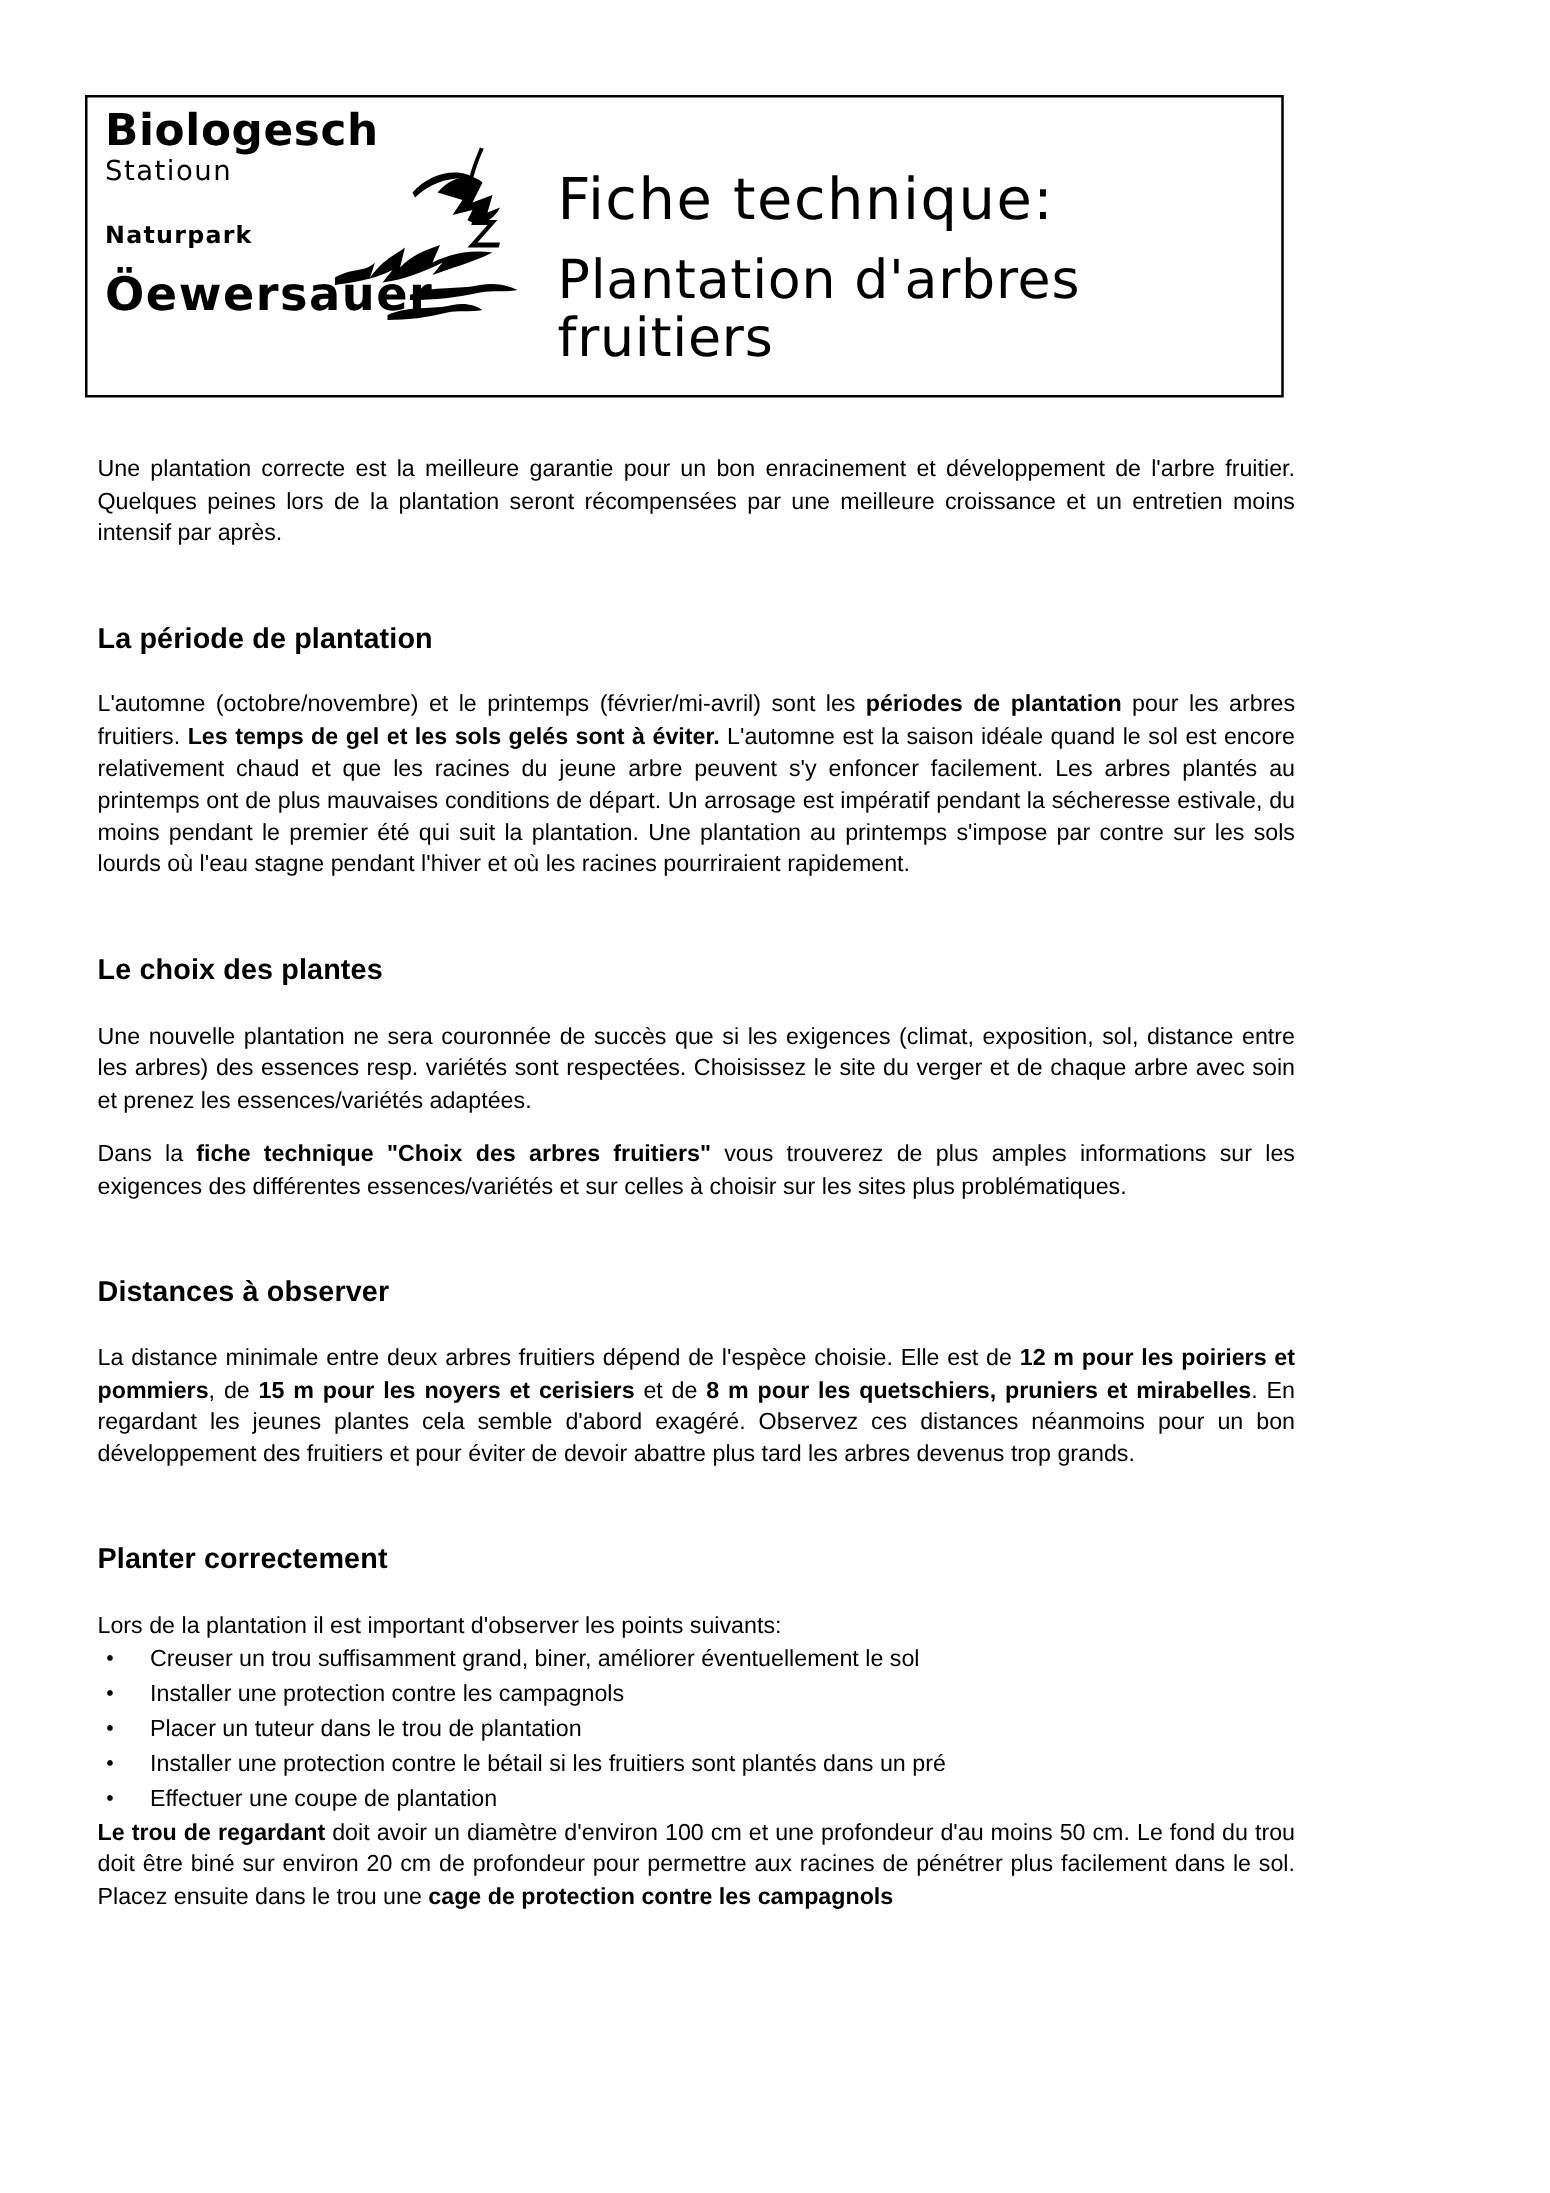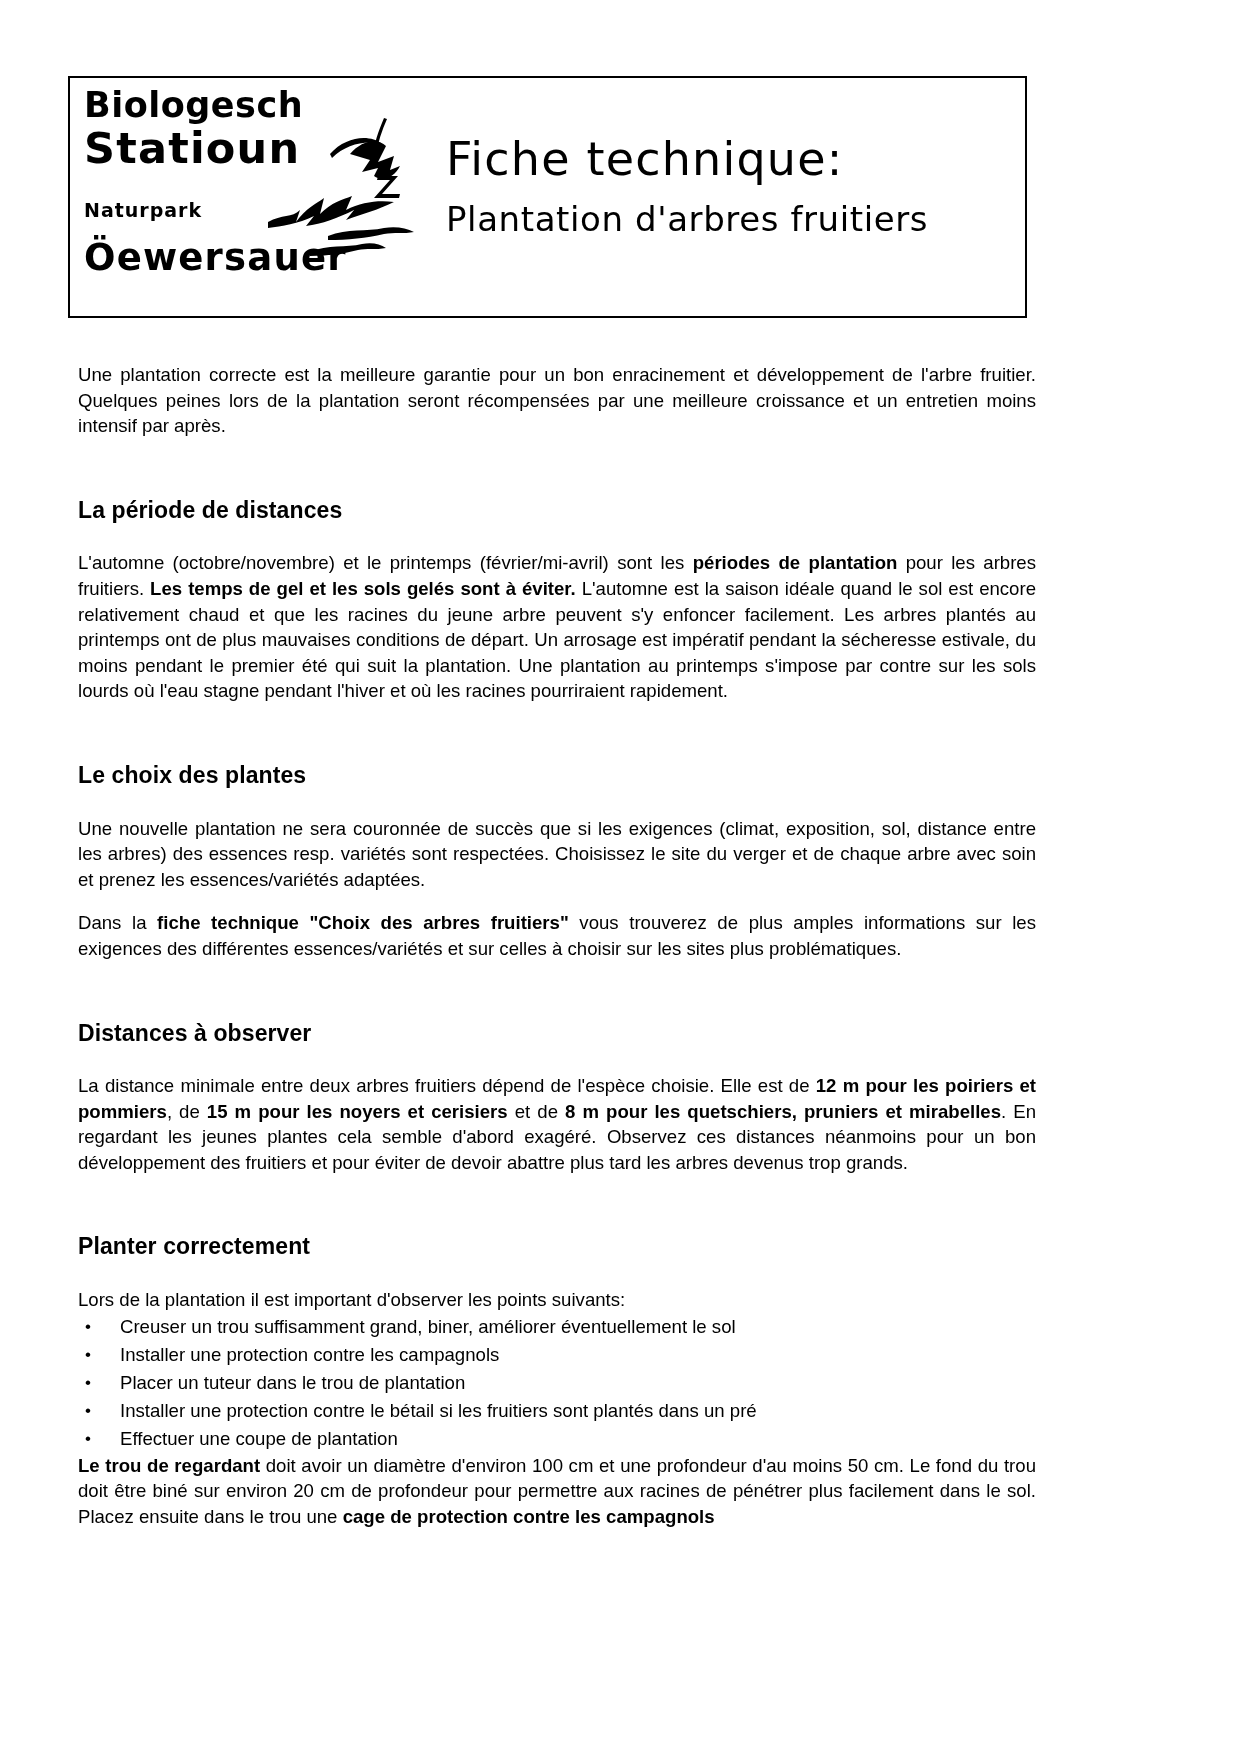--- a/index.html
+++ b/index.html
@@ -46,22 +46,22 @@
   .logo-line1 {
     font-family: "DejaVu Sans", sans-serif;
     font-weight: bold;
     font-size: 35px;
     letter-spacing: 0.5px;
     line-height: 1.02;
     white-space: nowrap;
   }
   .logo-line2 {
     font-family: "DejaVu Sans", sans-serif;
-    font-weight: bold;
-    font-size: 43px;
+    font-weight: normal;
+    font-size: 22px;
     letter-spacing: 1.2px;
     line-height: 1.05;
     margin-top: 2px;
     white-space: nowrap;
   }
   .logo-line3 {
     font-family: "DejaVu Sans", sans-serif;
     font-weight: bold;
     font-size: 19px;
     letter-spacing: 1px;
@@ -95,21 +95,21 @@
   .doc-title {
     font-family: "DejaVu Sans", sans-serif;
     font-size: 46px;
     font-weight: normal;
     letter-spacing: 1.2px;
     line-height: 1.1;
     margin: 0 0 16px 0;
   }
   .doc-subtitle {
     font-family: "DejaVu Sans", sans-serif;
-    font-size: 34px;
+    font-size: 43px;
     font-weight: normal;
     letter-spacing: 0.6px;
     line-height: 1.1;
     margin: 0;
   }
 
   
   .content {
     position: absolute;
     left: 78px;
@@ -194,21 +194,21 @@
       <div class="doc-title">Fiche technique:</div>
       <div class="doc-subtitle">Plantation d'arbres fruitiers</div>
     </div>
   </div>
 
   <div class="content">
 
     <p class="body-text">Une plantation correcte est la meilleure garantie pour un bon enracinement et développement de l'arbre fruitier. Quelques peines lors de la plantation seront récompensées par une meilleure croissance et un entretien moins intensif par après.</p>
 
     <div class="gap-before-heading"></div>
-    <h2 class="section-heading">La période de distances</h2>
+    <h2 class="section-heading">La période de plantation</h2>
     <div class="gap-after-heading"></div>
     <p class="body-text"><span>L'automne (octobre/novembre) et le printemps (février/mi-avril) sont les </span><b>périodes de plantation</b><span> pour les arbres fruitiers. </span><b>Les temps de gel et les sols gelés sont à éviter.</b><span> L'automne est la saison idéale quand le sol est encore relativement chaud et que les racines du jeune arbre peuvent s'y enfoncer facilement. Les arbres plantés au printemps ont de plus mauvaises conditions de départ. Un arrosage est impératif pendant la sécheresse estivale, du moins pendant le premier été qui suit la plantation. Une plantation au printemps s'impose par contre sur les sols lourds où l'eau stagne pendant l'hiver et où les racines pourriraient rapidement.</span></p>
 
     <div class="gap-before-heading"></div>
     <h2 class="section-heading">Le choix des plantes</h2>
     <div class="gap-after-heading"></div>
     <p class="body-text"><span>Une nouvelle plantation ne sera couronnée de succès que si les exigences (climat, exposition, sol, distance entre les arbres) des essences resp. variétés sont respectées. Choisissez le site du verger et de chaque arbre avec soin et prenez les essences/variétés adaptées.</span></p>
     <p class="body-text"><span>Dans la </span><b>fiche technique "Choix des arbres fruitiers"</b><span> vous trouverez de plus amples informations sur les exigences des différentes essences/variétés et sur celles à choisir sur les sites plus problématiques.</span></p>
 
     <div class="gap-before-heading"></div>

